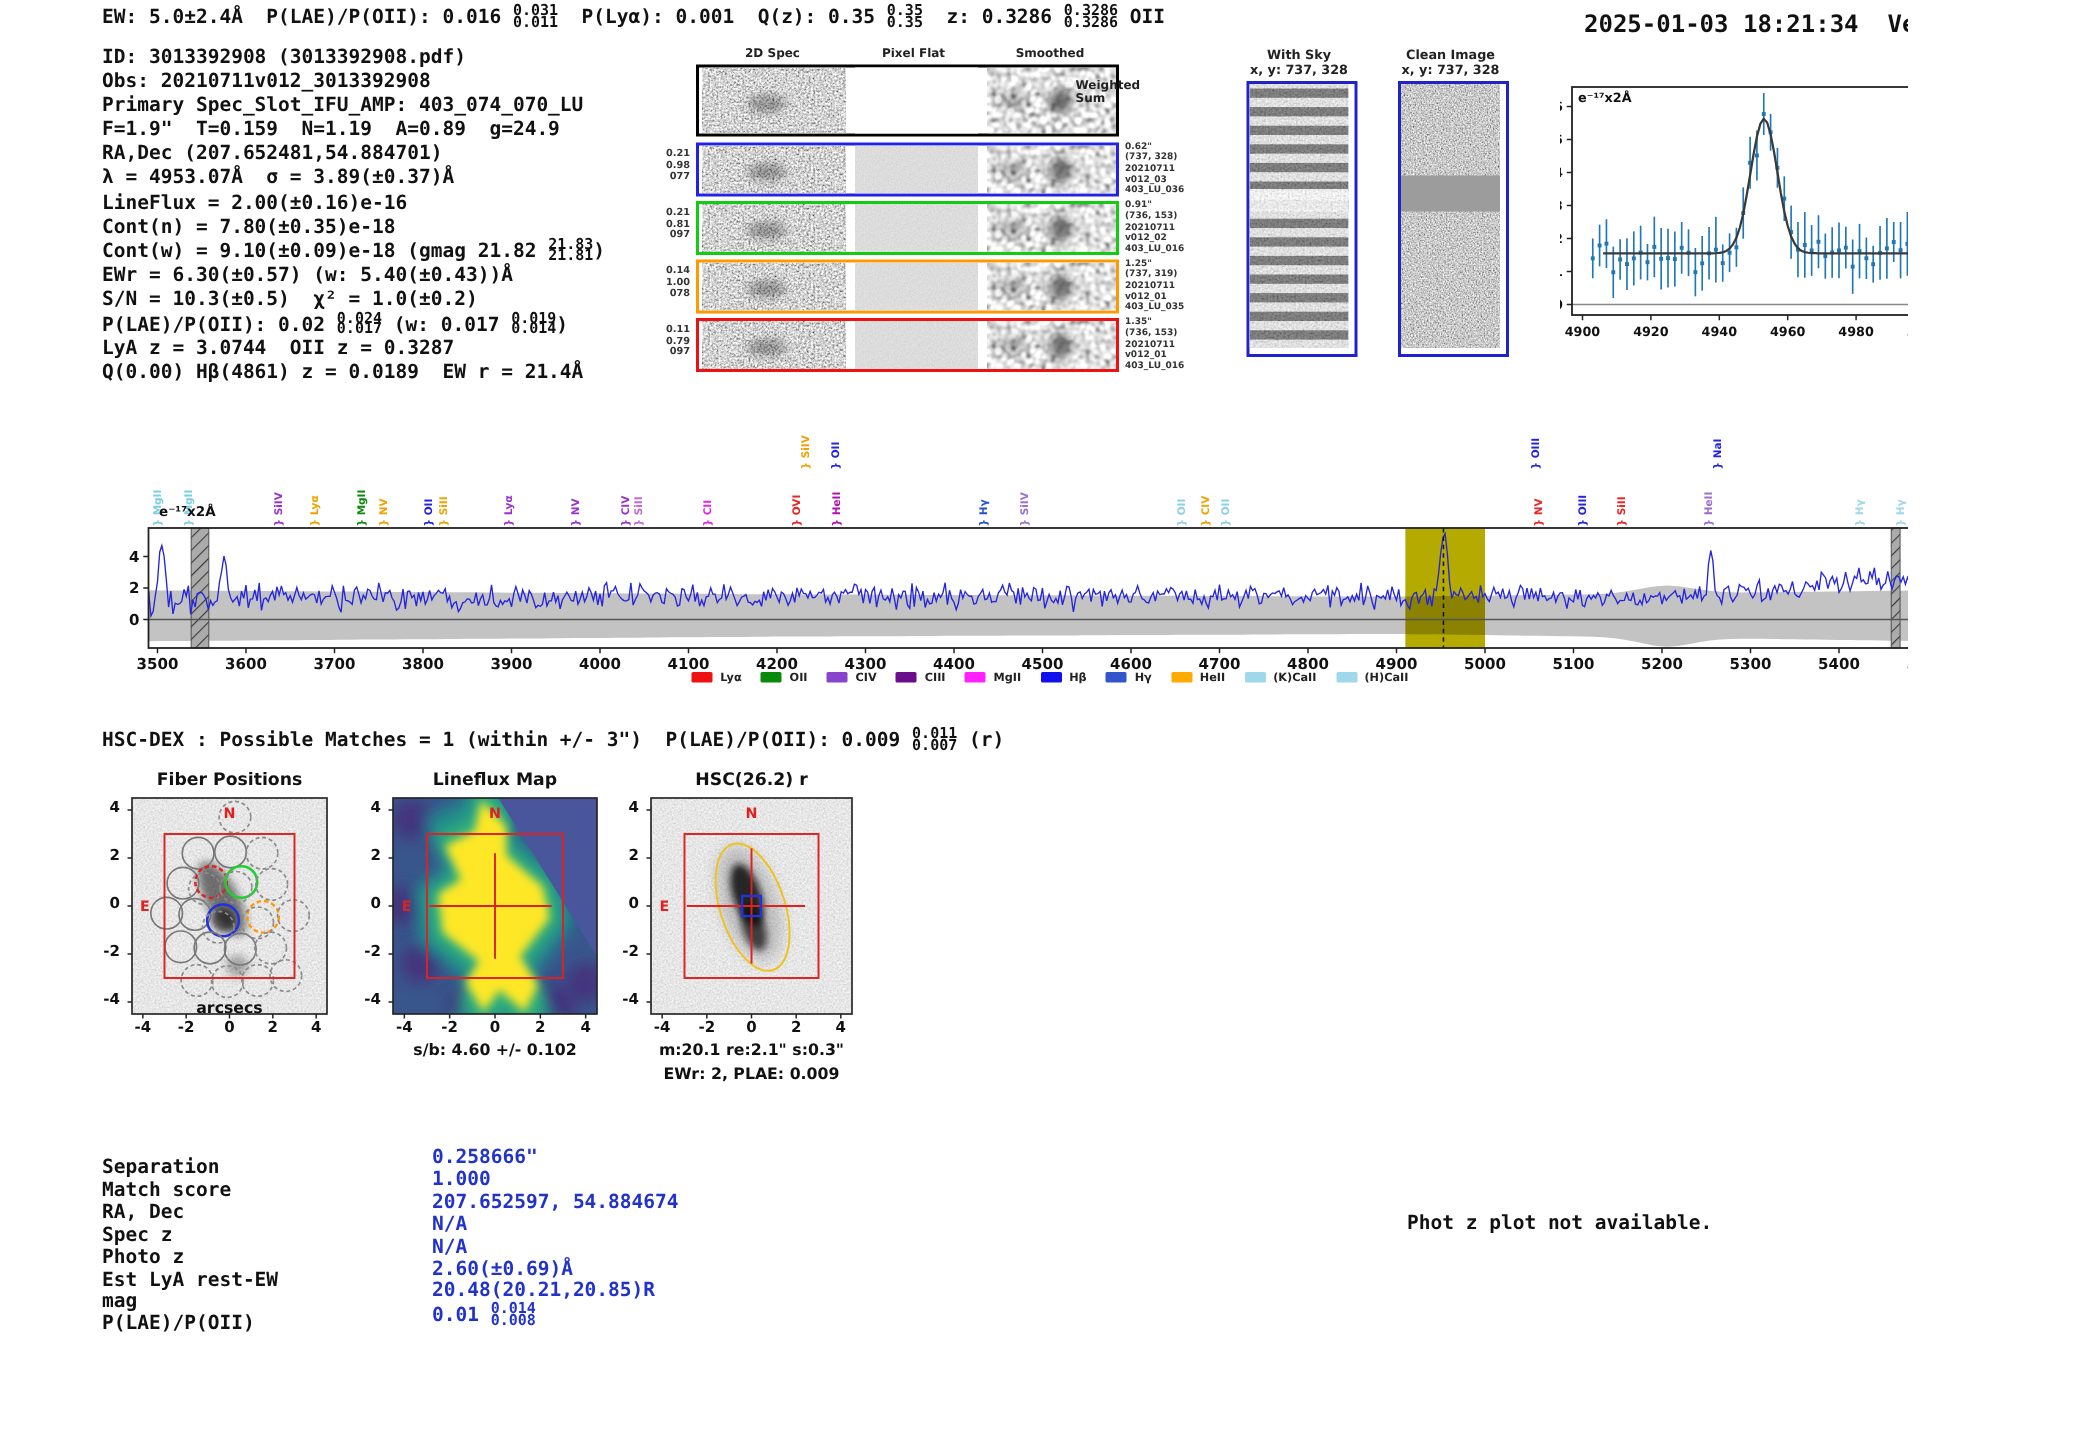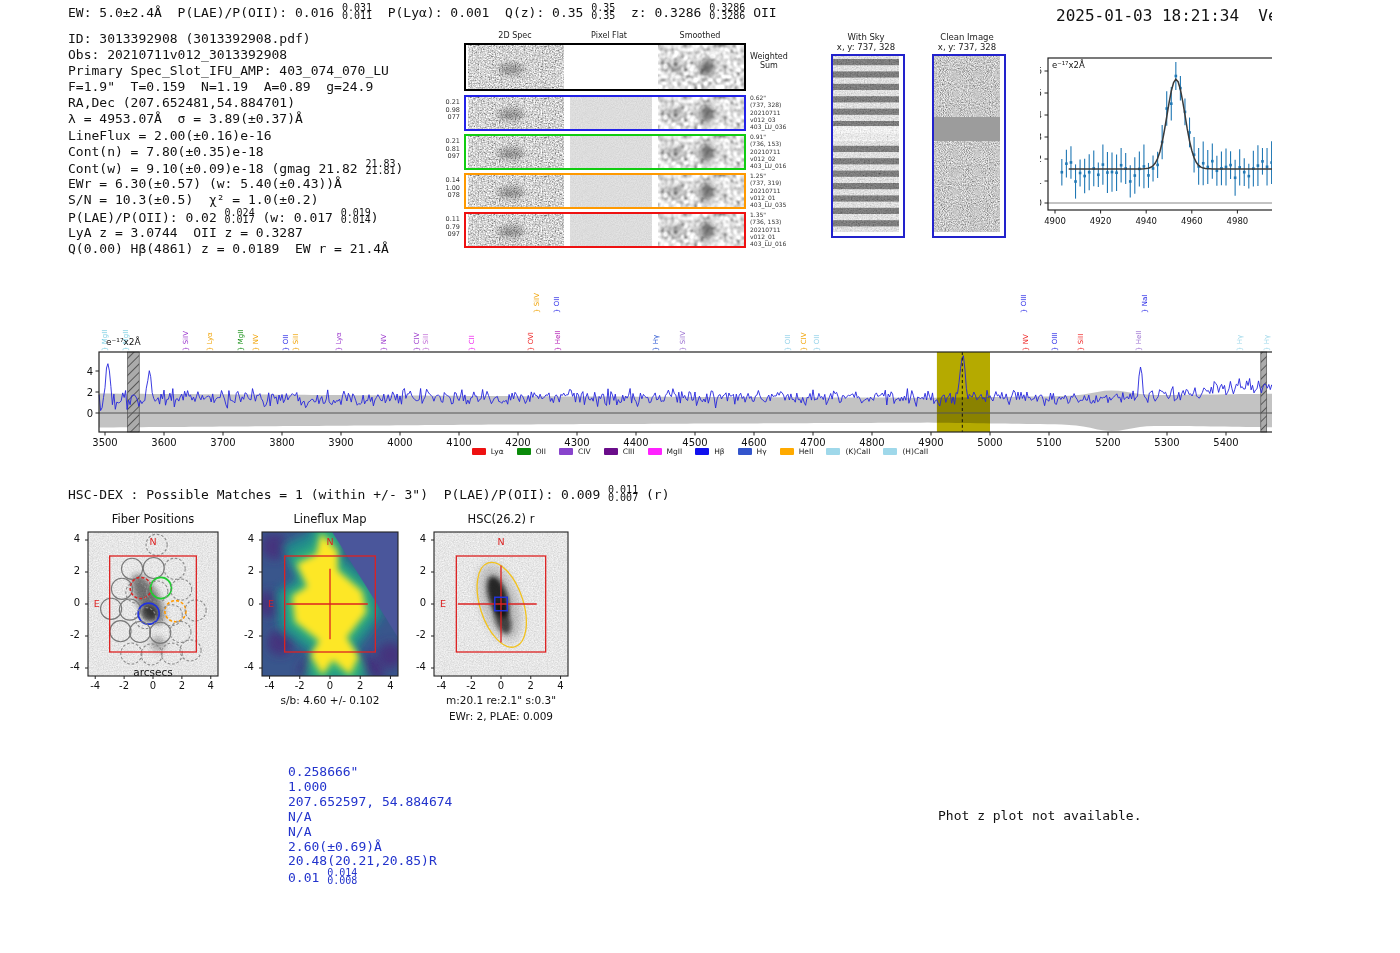--- a/index.html
+++ b/index.html
@@ -1,17 +1,17 @@
 <!DOCTYPE html>
 <html><head>
 <meta charset="utf-8">
 <style>
   html,body{margin:0;padding:0;background:#fff;}
   #root{position:relative;width:1272px;height:953px;background:#fff;overflow:hidden;
-        font-family:"DejaVu Sans",sans-serif;color:#111;}
+        font-family:"DejaVu Sans",sans-serif;color:#111;font-weight:bold;}
   .abs{position:absolute;}
   .mono{font-family:"DejaVu Sans Mono",monospace;}
   #hdr{left:68px;top:4px;font-size:13px;white-space:pre;}
   #stamp{left:1056px;top:6px;font-size:16px;white-space:pre;}
   #info{left:68px;top:31px;font-size:13px;line-height:16.1px;white-space:pre;}
   #hscline{left:68px;top:486px;font-size:13px;white-space:pre;}
   #note{left:938px;top:808px;font-size:13px;white-space:pre;}
   .stk{display:inline-block;vertical-align:-2px;font-size:10px;line-height:7.5px;text-align:left;}
   .colhdr{font-size:8px;color:#222;text-align:center;}
   .skyttl{font-size:8.5px;line-height:9.5px;text-align:center;color:#222;}
@@ -50,21 +50,21 @@
             <rect width="96" height="44" filter="url(#fN)"></rect>
             <ellipse cx="43.2" cy="24.200000000000003" rx="13" ry="6" fill="#000" opacity="0.3" filter="url(#b3)"></ellipse>
           </svg></div>
         <div class="cutcell" style="left: 104px; width: 82px; background: rgb(255, 255, 255);"></div>
         <div class="cutcell" style="left: 192px; width: 86px;"><svg width="86" height="44">
             <rect width="86" height="44" filter="url(#fNs)"></rect>
             <circle cx="49.019999999999996" cy="22" r="8" fill="#0a0a0a" opacity="0.55" filter="url(#b3)"></circle>
             <ellipse cx="17.2" cy="22" rx="9" ry="6" fill="#222" opacity="0.3" filter="url(#b3)"></ellipse>
           </svg></div>
       </div>
-      <div class="wsum" style="left: 750px; top: 52px; text-align: center;">
+      <div class="wsum" style="left: 717px; top: 52px;">
         <div>Weighted</div>
         <div>Sum</div>
       </div>
       <div class="cutrow" style="left: 464px; top: 95px; width: 282px; height: 36px; border: 2px solid rgb(34, 34, 230);">
         <div class="cutcell" style="left: 2px; width: 96px;"><svg width="96" height="32">
             <rect width="96" height="32" filter="url(#fN)"></rect>
             <ellipse cx="43.2" cy="17.6" rx="13" ry="6" fill="#000" opacity="0.3" filter="url(#b3)"></ellipse>
           </svg></div>
         <div class="cutcell" style="left: 104px; width: 82px;"><svg width="82" height="32">
             <rect width="82" height="32" filter="url(#fFlat)"></rect>
@@ -694,20 +694,21 @@
       <div class="ptick" style="left: 406px; top: 629px; width: 20px; text-align: right;">-2</div>
       <div class="ptick" style="left: 486px; top: 680px; width: 30px; text-align: center;">0</div>
       <div class="ptick" style="left: 406px; top: 597px; width: 20px; text-align: right;">0</div>
       <div class="ptick" style="left: 515.778px; top: 680px; width: 30px; text-align: center;">2</div>
       <div class="ptick" style="left: 406px; top: 565px; width: 20px; text-align: right;">2</div>
       <div class="ptick" style="left: 545.556px; top: 680px; width: 30px; text-align: center;">4</div>
       <div class="ptick" style="left: 406px; top: 533px; width: 20px; text-align: right;">4</div>
       <div class="pcap" style="left: 394px; top: 694px; width: 214px;">m:20.1 re:2.1" s:0.3"</div>
       <div class="pcap" style="left: 394px; top: 710px; width: 214px;">EWr: 2, PLAE: 0.009</div>
     </div>
+  <div id="mt-labels" class="mono"><div>Separation</div><div>Match score</div><div>RA, Dec</div><div>Spec z</div><div>Photo z</div><div>Est LyA rest-EW</div><div>mag</div><div>P(LAE)/P(OII)</div></div>
   <div id="mt-values" class="mono" style="color: rgb(34, 51, 204);"><div>0.258666"</div><div>1.000</div><div>207.652597, 54.884674</div><div>N/A</div><div>N/A</div><div>2.60(±0.69)Å</div><div>20.48(20.21,20.85)R</div><div>0.01 <span class="stk"><div>0.014</div><div>0.008</div></span></div></div>
   <div id="note" class="abs mono">Phot z plot not available.</div>
 <svg width="0" height="0" style="position: absolute; left: 0px; top: 0px;">
       <defs>
         <filter id="fN" x="0" y="0" width="100%" height="100%">
           <feTurbulence type="fractalNoise" baseFrequency="0.7" numOctaves="3" seed="3" stitchTiles="stitch"></feTurbulence>
           <feColorMatrix type="saturate" values="0"></feColorMatrix>
           <feComponentTransfer>
             <feFuncR type="linear" slope="1.9" intercept="-0.3"></feFuncR>
             <feFuncG type="linear" slope="1.9" intercept="-0.3"></feFuncG>

